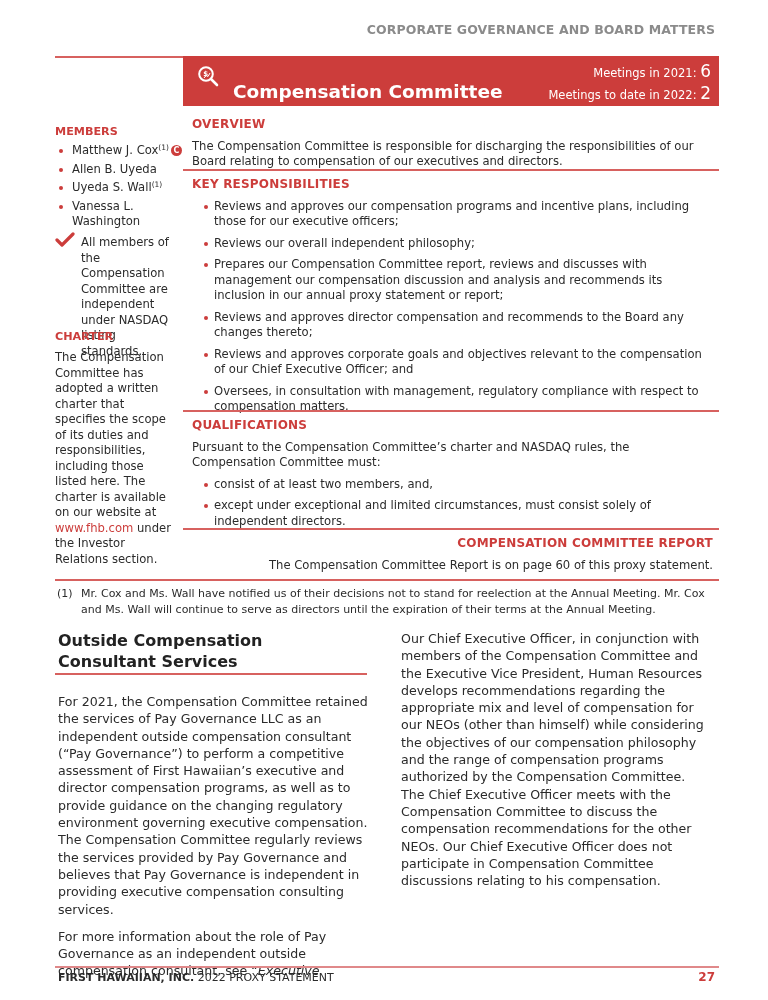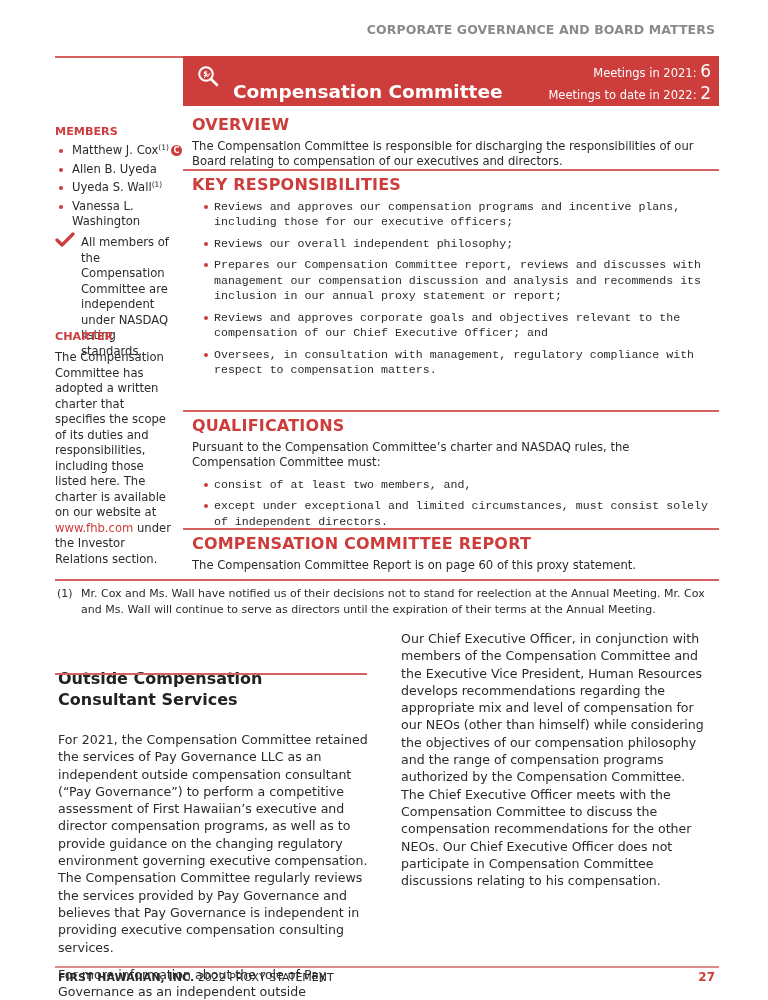--- a/index.html
+++ b/index.html
@@ -40,24 +40,24 @@
     font-size: 8px; font-weight: bold; text-align: center; line-height: 11px; vertical-align: 1px; margin-left: 2px;
   }
   .indep { position: absolute; top: 235px; left: 55px; width: 125px; }
   .indep .check { position: absolute; left: 0; top: -3px; width: 20px; height: 16px; }
   .indep .txt { padding-left: 26px; font-size: 11.6px; line-height: 15.5px; }
   .charter { position: absolute; top: 330px; left: 55px; width: 122px; }
   .charter p { margin: 7px 0 0 0; font-size: 11.6px; line-height: 15.5px; }
   .charter a { color: #cc3d3b; text-decoration: none; }
 
   .main { position: absolute; left: 192px; width: 521px; font-size: 11.6px; line-height: 15.5px; }
-  .sec-h { font-size: 16px; font-weight: bold; color: #cc3d3b; letter-spacing: 0.2px; }
+  .sec-h { font-size: 12px; font-weight: bold; color: #cc3d3b; letter-spacing: 0.2px; }
   .rule { position: absolute; left: 183px; width: 536px; height: 1.5px; background: #d7615f; }
   .main p { margin: 0; }
-  .main ul { list-style: none; margin: 0; padding: 0; font-family: Liberation Mono, monospace; }
+  .main ul { list-style: none; margin: 0; padding: 0; }
   .main li { position: relative; padding-left: 22px; margin-bottom: 6px; }
   .main li::before { content: ""; position: absolute; left: 12px; top: 6px; width: 4px; height: 4px; border-radius: 50%; background: #cc3d3b; }
 
   .fn-rule { position: absolute; left: 55px; top: 579px; width: 664px; height: 2px; background: #d7615f; }
   .footnote { position: absolute; left: 57px; top: 586px; width: 660px; font-size: 11px; line-height: 15.5px; }
   .footnote .mark { position: absolute; left: 0; top: 0; }
   .footnote .ftext { padding-left: 24px; }
 
   .col { position: absolute; top: 630px; width: 310px; font-size: 12.6px; line-height: 17.3px; }
   .col p { margin: 0 0 10px 0; }
@@ -132,49 +132,50 @@
   <p style="margin-top:6px;">The Compensation Committee is responsible for discharging the responsibilities of our Board relating to compensation of our executives and directors.</p>
 </div>
 <div class="rule" style="top:169px;"></div>
 
 <div class="main" style="top:177px;">
   <div class="sec-h">KEY RESPONSIBILITIES</div>
   <ul style="margin-top:6px;">
     <li>Reviews and approves our compensation programs and incentive plans, including those for our executive officers;</li>
     <li>Reviews our overall independent philosophy;</li>
     <li>Prepares our Compensation Committee report, reviews and discusses with management our compensation discussion and analysis and recommends its inclusion in our annual proxy statement or report;</li>
+    <li>Reviews and approves director compensation and recommends to the Board any changes thereto;</li>
     <li>Reviews and approves corporate goals and objectives relevant to the compensation of our Chief Executive Officer; and</li>
     <li>Oversees, in consultation with management, regulatory compliance with respect to compensation matters.</li>
   </ul>
 </div>
 <div class="rule" style="top:410px;"></div>
 
 <div class="main" style="top:418px;">
   <div class="sec-h">QUALIFICATIONS</div>
   <p style="margin-top:6px; margin-bottom:6px;">Pursuant to the Compensation Committee’s charter and NASDAQ rules, the Compensation Committee must:</p>
   <ul>
     <li>consist of at least two members, and,</li>
     <li>except under exceptional and limited circumstances, must consist solely of independent directors.</li>
   </ul>
 </div>
 <div class="rule" style="top:528px;"></div>
 
-<div class="main" style="top:536px;">
+<div class="main" style="top:536px;text-align:right;">
   <div class="sec-h">COMPENSATION COMMITTEE REPORT</div>
   <p style="margin-top:6px;">The Compensation Committee Report is on page 60 of this proxy statement.</p>
 </div>
 
 <div class="fn-rule"></div>
 <div class="footnote">
   <span class="mark">(1)</span>
   <div class="ftext">Mr. Cox and Ms. Wall have notified us of their decisions not to stand for reelection at the Annual Meeting. Mr. Cox and Ms. Wall will continue to serve as directors until the expiration of their terms at the Annual Meeting.</div>
 </div>
 
 <div class="col col-left">
-  <div class="h2" style="width:280px;margin-top:38px;">Outside Compensation Consultant Services</div>
+  <div class="h2" style="width:280px;">Outside Compensation Consultant Services</div>
   <p style="margin-top:21px;">For 2021, the Compensation Committee retained the services of Pay Governance LLC as an independent outside compensation consultant (“Pay Governance”) to perform a competitive assessment of First Hawaiian’s executive and director compensation programs, as well as to provide guidance on the changing regulatory environment governing executive compensation. The Compensation Committee regularly reviews the services provided by Pay Governance and believes that Pay Governance is independent in providing executive compensation consulting services.</p>
   <p><span>For more information about the role of Pay Governance as an independent outside compensation consultant, see “</span><span class="italic">Executive</span></p>
 </div>
 <div class="h2-rule"></div>
 
 <div class="col col-right">
   <p>Our Chief Executive Officer, in conjunction with members of the Compensation Committee and the Executive Vice President, Human Resources develops recommendations regarding the appropriate mix and level of compensation for our NEOs (other than himself) while considering the objectives of our compensation philosophy and the range of compensation programs authorized by the Compensation Committee. The Chief Executive Officer meets with the Compensation Committee to discuss the compensation recommendations for the other NEOs. Our Chief Executive Officer does not participate in Compensation Committee discussions relating to his compensation.</p>
 </div>
 
 <div class="foot-rule"></div>

